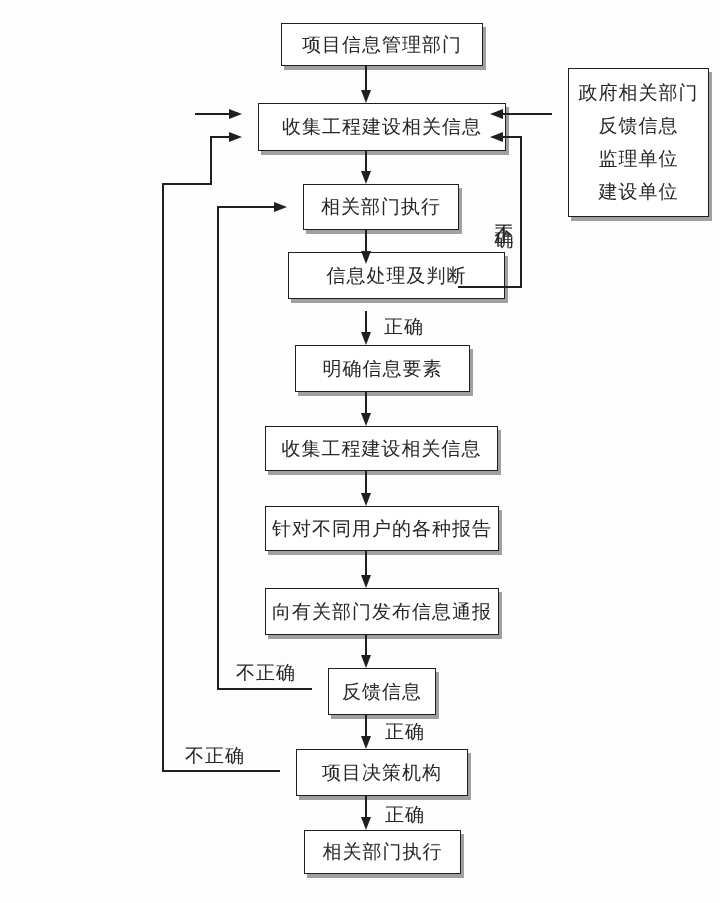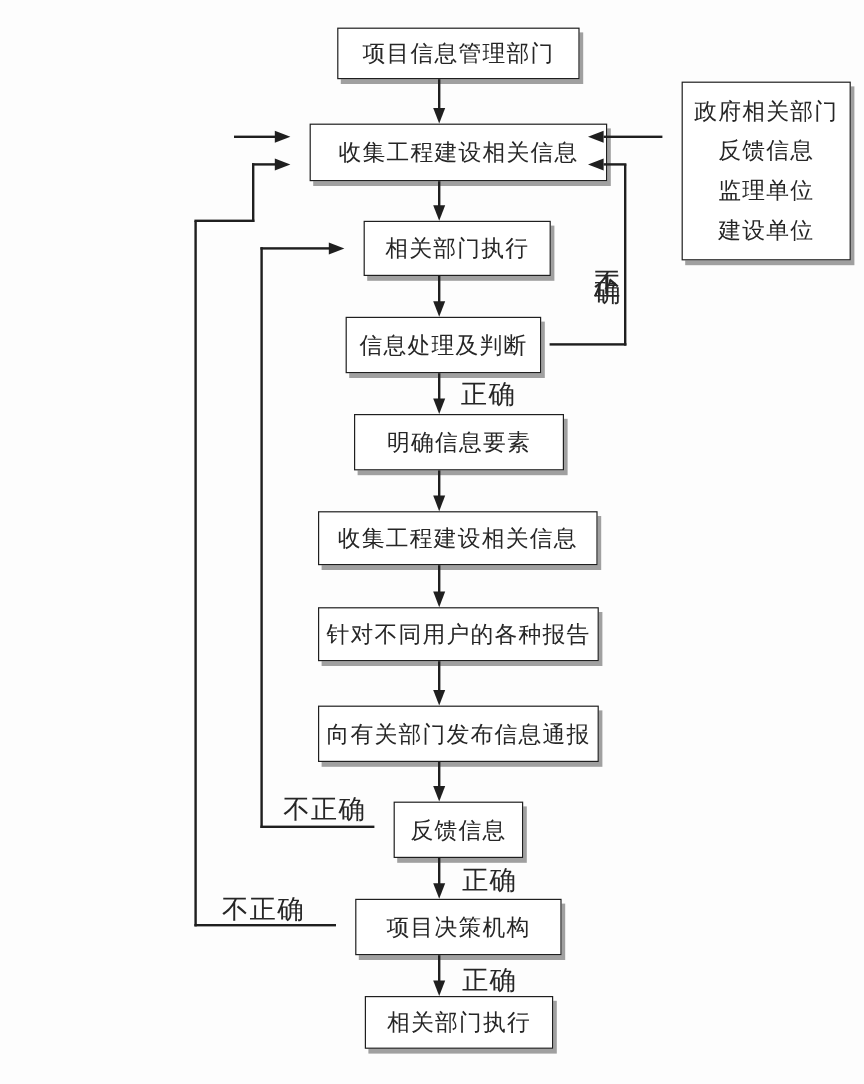--- a/index.html
+++ b/index.html
@@ -41,21 +41,21 @@
   }
   .hline, .vline { position: absolute; background: var(--line); }
   .hline { height: 2px; }
   .vline { width: 2px; }
   .arr { position: absolute; width: 0; height: 0; }
   .arr.down  { border-left: 5px solid transparent; border-right: 5px solid transparent; border-top: 13px solid var(--line); }
   .arr.right { border-top: 5px solid transparent; border-bottom: 5px solid transparent; border-left: 13px solid var(--line); }
   .arr.left  { border-top: 5px solid transparent; border-bottom: 5px solid transparent; border-right: 13px solid var(--line); }
   .lbl {
     position: absolute;
-    font-size: 22px;
+    font-size: 19px;
     letter-spacing: 1px;
     color: var(--text);
     white-space: nowrap;
   }
   .vlbl {
     writing-mode: vertical-rl;
     text-orientation: upright;
     letter-spacing: 3px;
     white-space: normal;
   }
@@ -72,21 +72,21 @@
     <div>政府相关部门</div>
     <div>反馈信息</div>
     <div>监理单位</div>
     <div>建设单位</div>
   </div>
 
   <div class="box" style="left:242px;top:103px;width:248px;height:48px">收集工程建设相关信息</div>
 
   <div class="box" style="left:287px;top:184px;width:156px;height:46px">相关部门执行</div>
 
-  <div class="box" style="left:272px;top:264px;width:163px;height:47px">信息处理及判断</div>
+  <div class="box" style="left:272px;top:252px;width:217px;height:47px">信息处理及判断</div>
 
   <div class="box" style="left:279px;top:345px;width:175px;height:47px">明确信息要素</div>
 
   <div class="box" style="left:249px;top:426px;width:233px;height:45px">收集工程建设相关信息</div>
 
   <div class="box" style="left:249px;top:588px;width:234px;height:47px">向有关部门发布信息通报</div>
 
   <div class="box" style="left:249px;top:506px;width:234px;height:45px">针对不同用户的各种报告</div>
 
   <div class="box" style="left:312px;top:668px;width:108px;height:47px">反馈信息</div>

